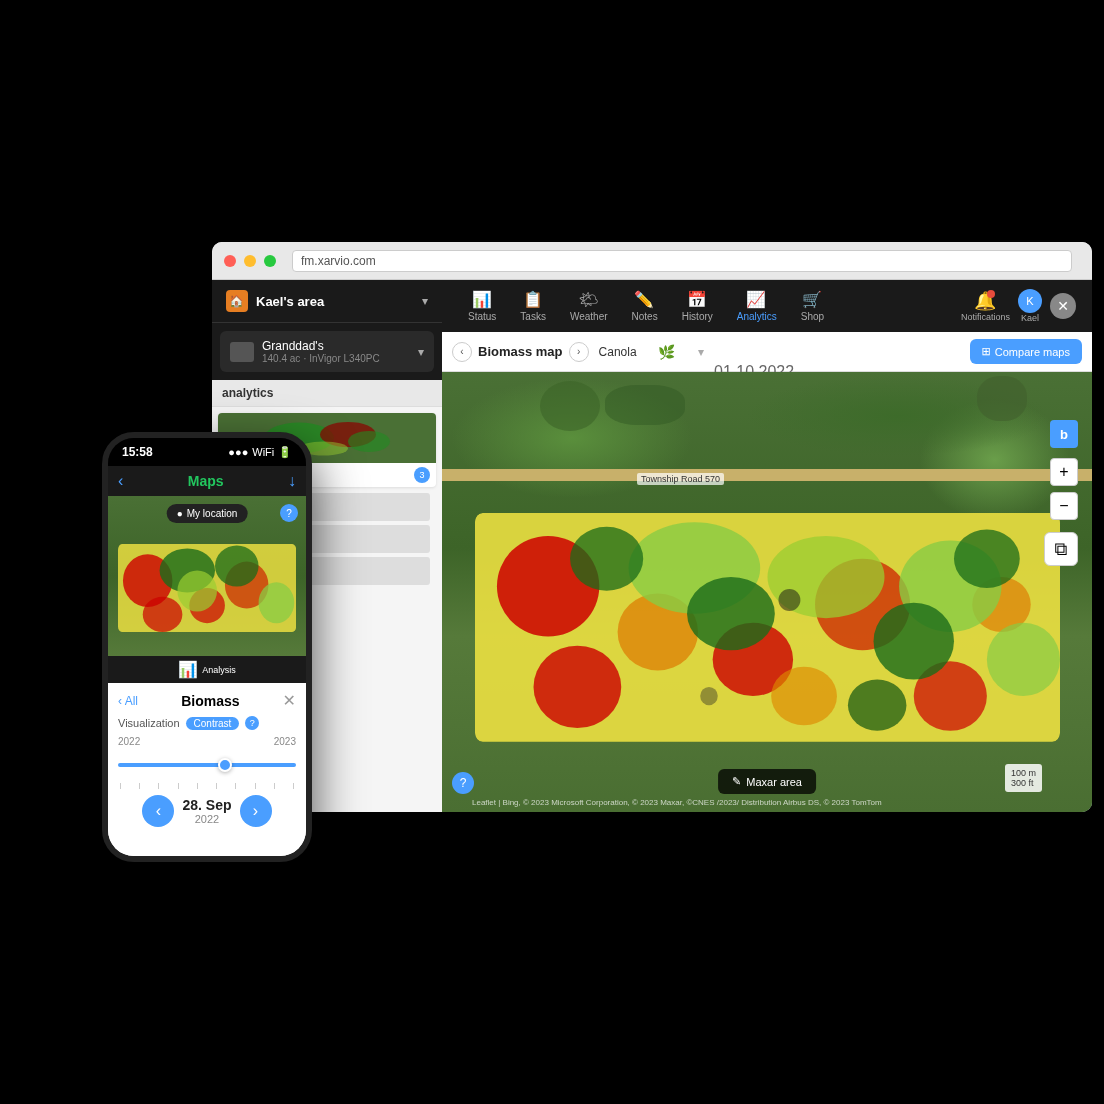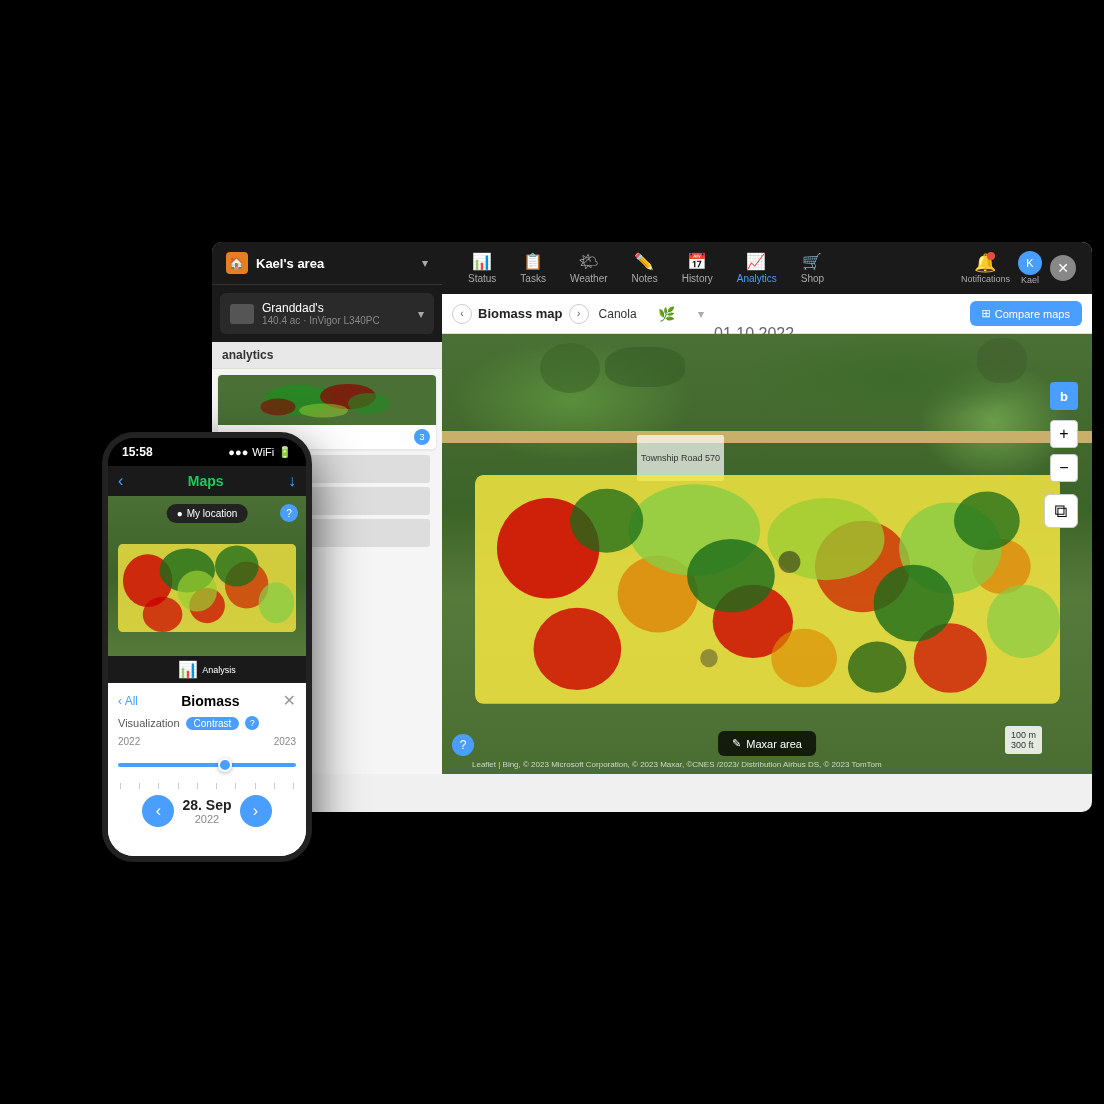--- a/index.html
+++ b/index.html
@@ -300,21 +300,21 @@
       top: 22%;
     }
 
     .road-label {
       position: absolute;
       top: 23%;
       left: 30%;
       font-size: 9px;
       color: #333;
       background: rgba(255,255,255,0.7);
-      padding: 18px 4px;
+      padding: 1px 4px;
       border-radius: 2px;
     }
 
     
     .heatmap-overlay {
       position: absolute;
       left: 5%;
       top: 32%;
       width: 90%;
       height: 52%;
@@ -680,20 +680,28 @@
       border-radius: 3px;
     }
   </style>
 </head>
 <body>
 
 <div class="scene">
 
   <div class="browser">
 
+    <div class="browser-chrome">
+      <span class="traffic-light tl-red"></span>
+      <span class="traffic-light tl-yellow"></span>
+      <span class="traffic-light tl-green"></span>
+      <div class="address-bar">
+        <span>fm.xarvio.com</span>
+      </div>
+    </div>
 
     <div class="browser-body">
 
       <div class="sidebar">
         <div class="sidebar-header">
           <div class="sidebar-header-left">
             <div class="home-icon-box">🏠</div>
             <span class="farm-name">Kael's area</span>
           </div>
           <span class="chevron-down">▾</span>

